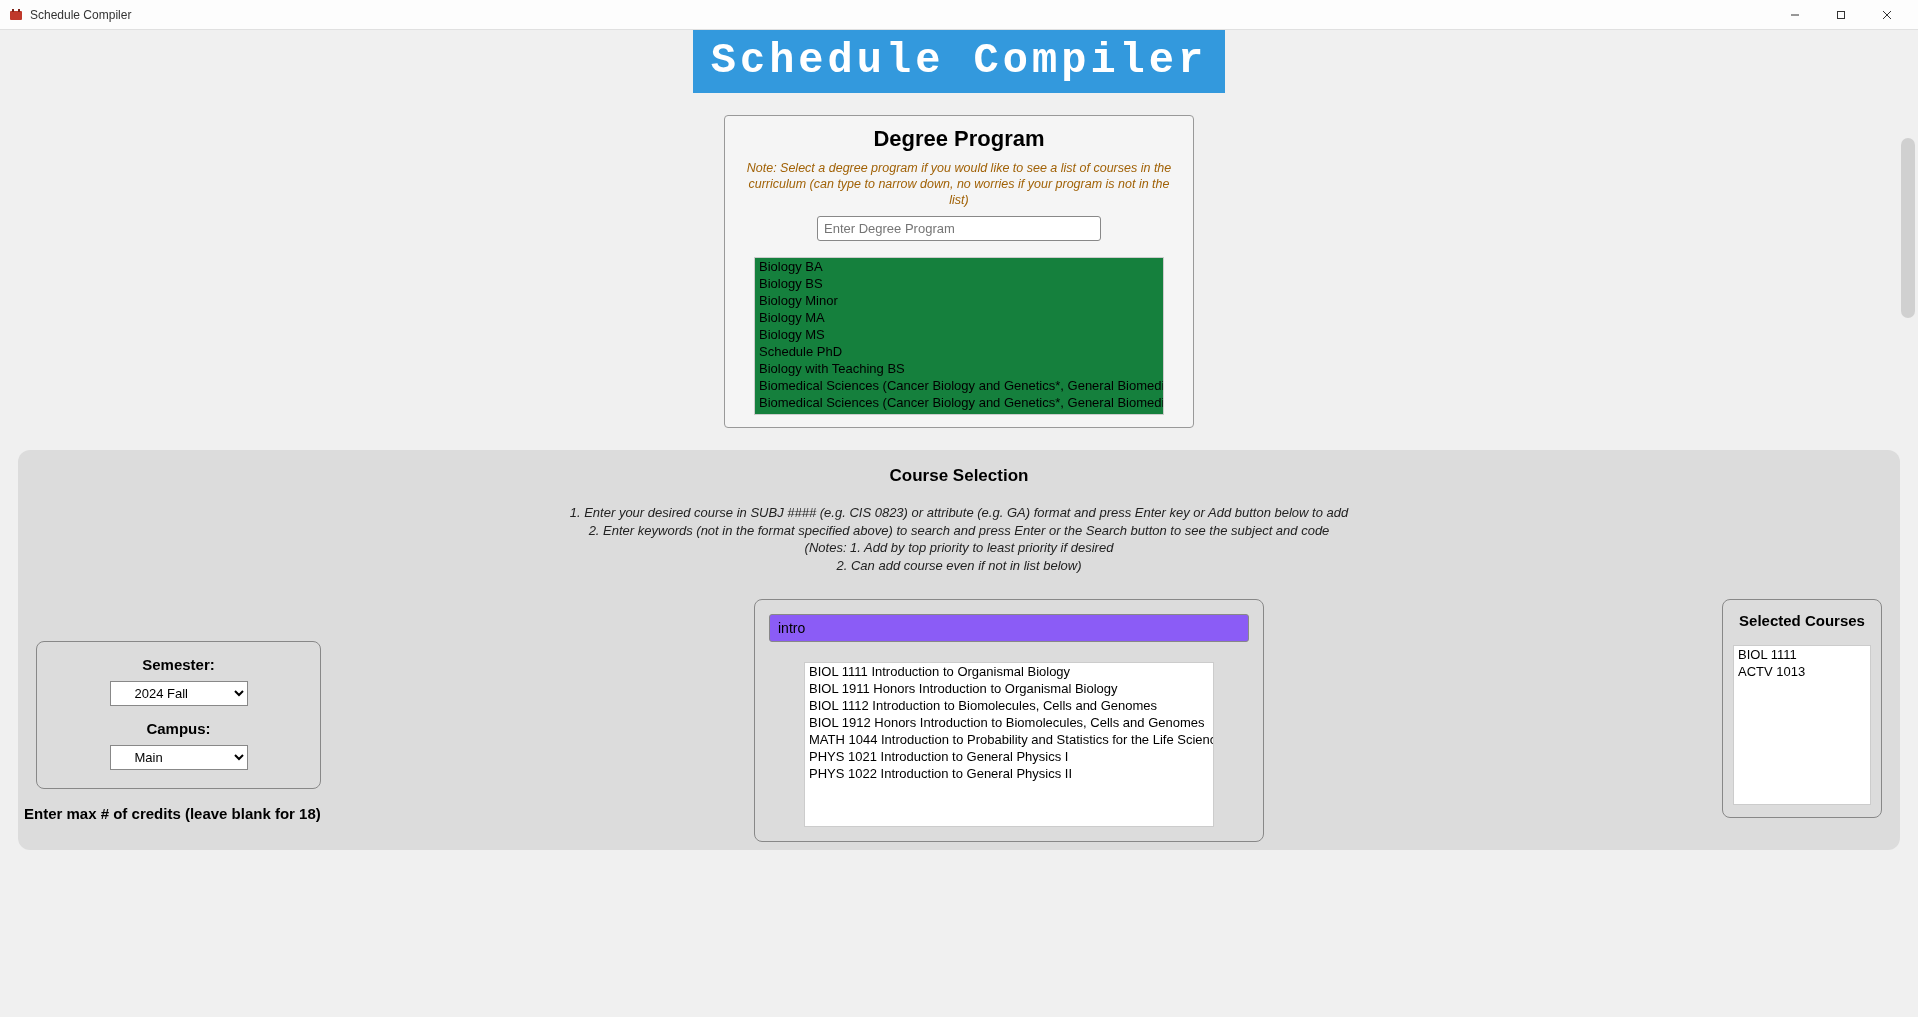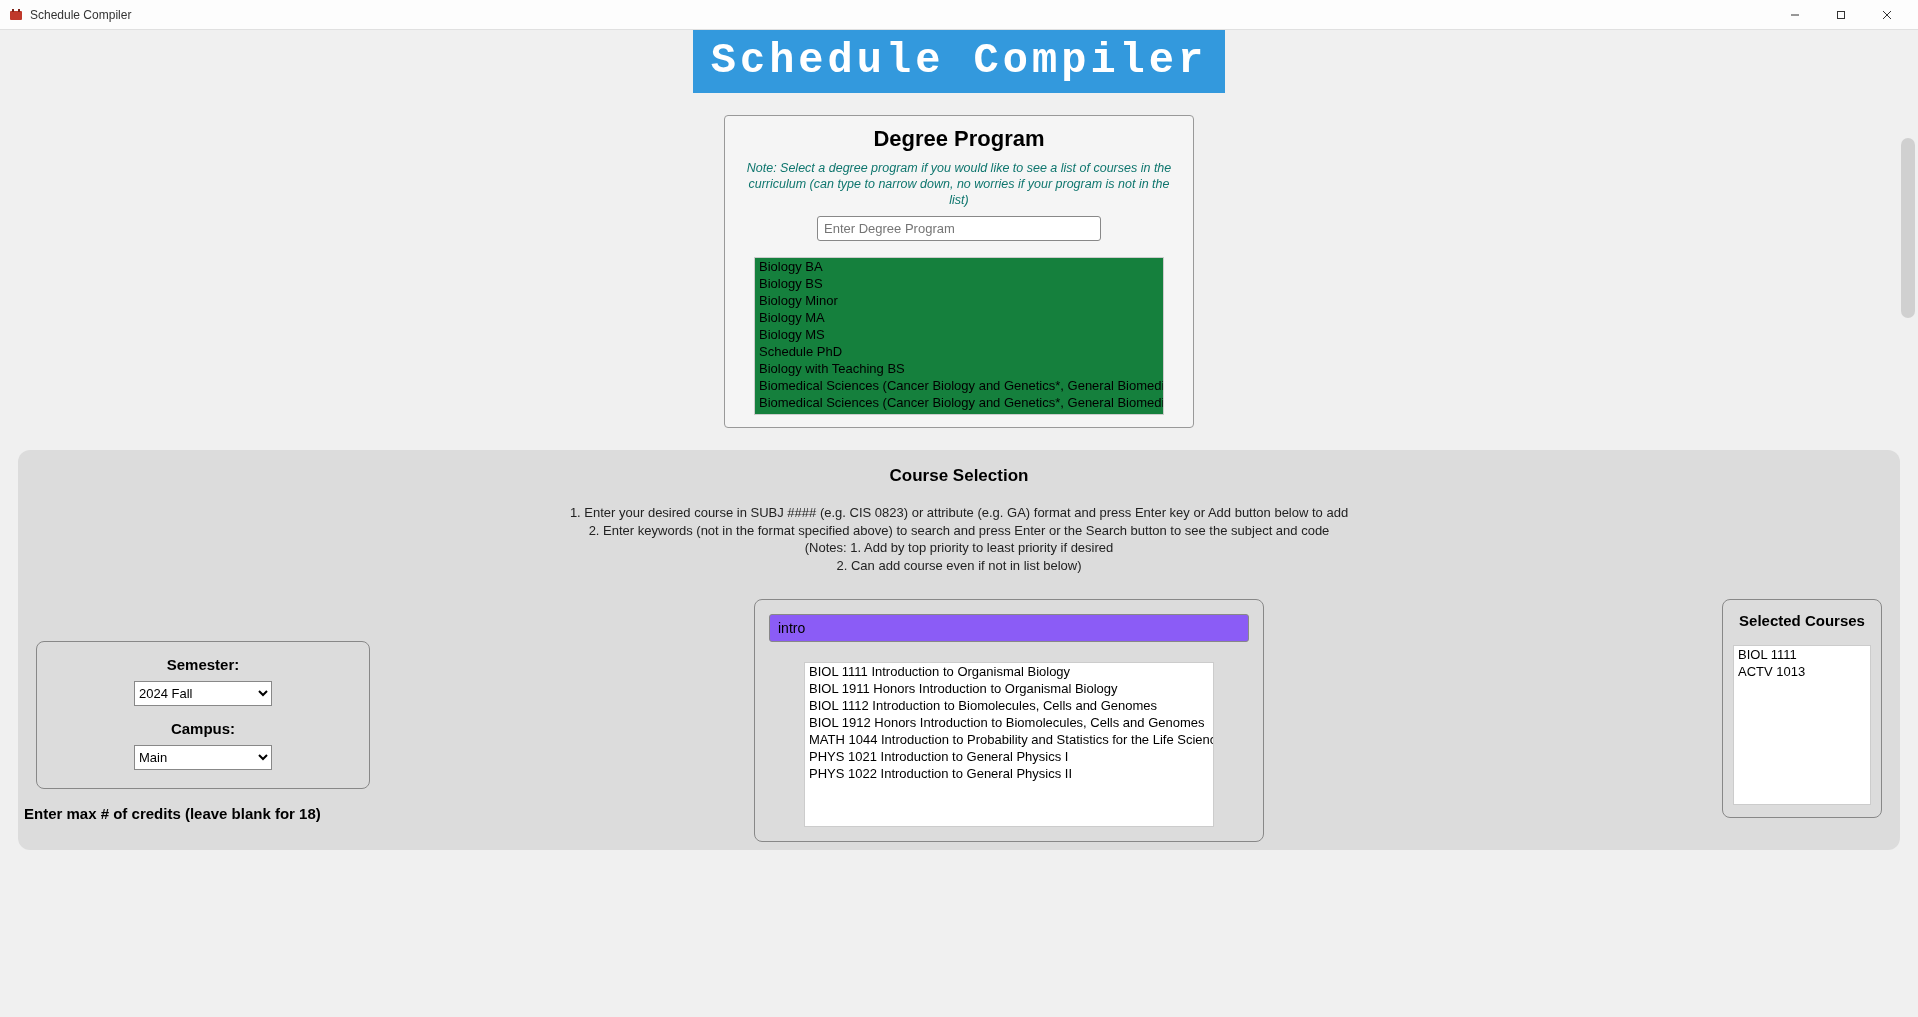--- a/index.html
+++ b/index.html
@@ -78,21 +78,21 @@
     }
     .degree-title {
       text-align: center;
       font-size: 22px;
       font-weight: bold;
     }
     .degree-note {
       text-align: center;
       font-style: italic;
       font-size: 12.5px;
-      color: #0f766e;
+      color: #a16207;
       margin-top: 8px;
       line-height: 1.3;
     }
     .degree-input {
       display: block;
       margin: 8px auto 0 auto;
       width: 284px;
       padding: 4px 6px;
       border: 1px solid #888;
       border-radius: 3px;
@@ -121,53 +121,54 @@
       position: relative;
       height: 400px;
     }
     .course-sel-title {
       text-align: center;
       font-size: 17px;
       font-weight: bold;
     }
     .course-instructions {
       text-align: center;
+      font-style: italic;
       font-size: 13px;
       margin-top: 18px;
       line-height: 1.35;
       color: #222;
     }
     .lower-columns {
       display: flex;
       margin-top: 24px;
       gap: 0;
       align-items: flex-start;
     }
     .left-col {
       width: 300px;
       flex-shrink: 0;
     }
     .sem-panel {
-      width: 334px;
+      width: 285px;
       margin-top: 42px;
       border: 1px solid #888;
       border-radius: 8px;
       padding: 14px 10px 18px 10px;
     }
     .panel-label {
       text-align: center;
       font-weight: bold;
       font-size: 15px;
       margin-bottom: 8px;
     }
     .panel-select {
       display: block;
       margin: 0 auto;
       width: 138px;
-      padding: 3px 0;
+      padding: 3px 20px;
       border: 1px solid #888;
       background: #fff;
       font-size: 13px;
     }
     .credits-label {
       font-weight: bold;
       font-size: 15px;
       margin-top: 16px;
       margin-left: -12px;
     }

